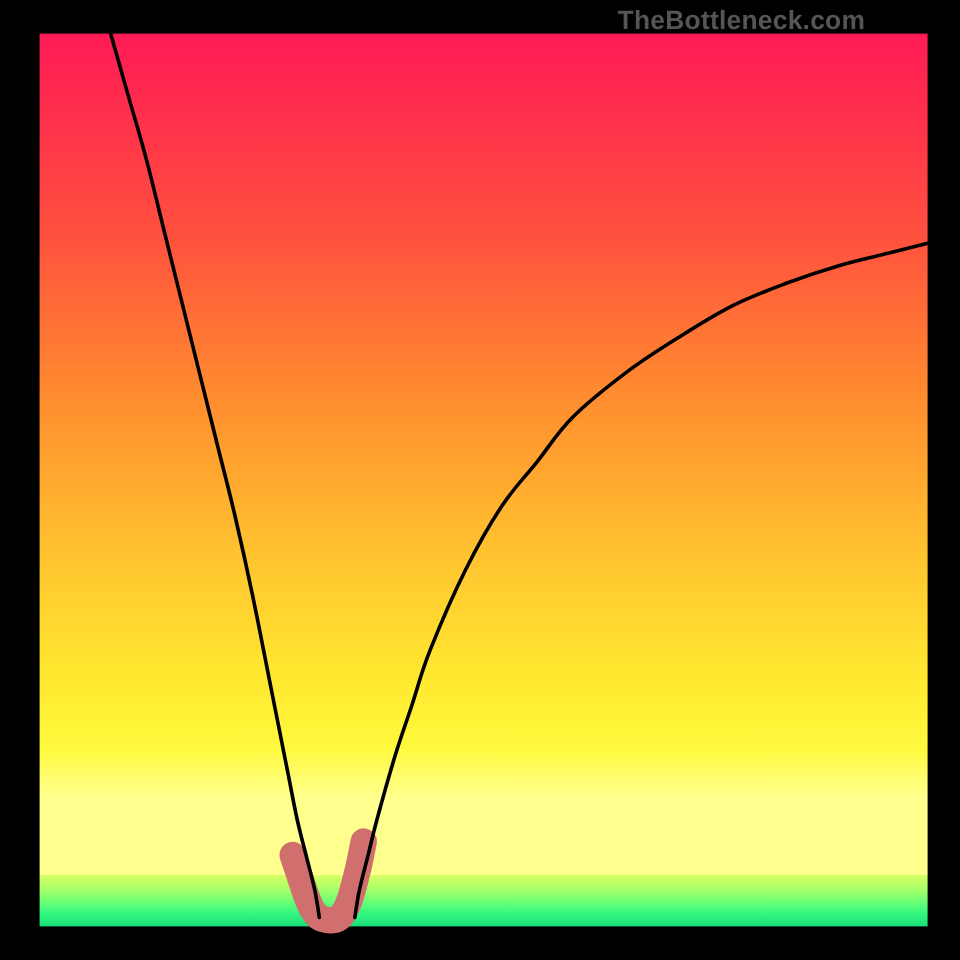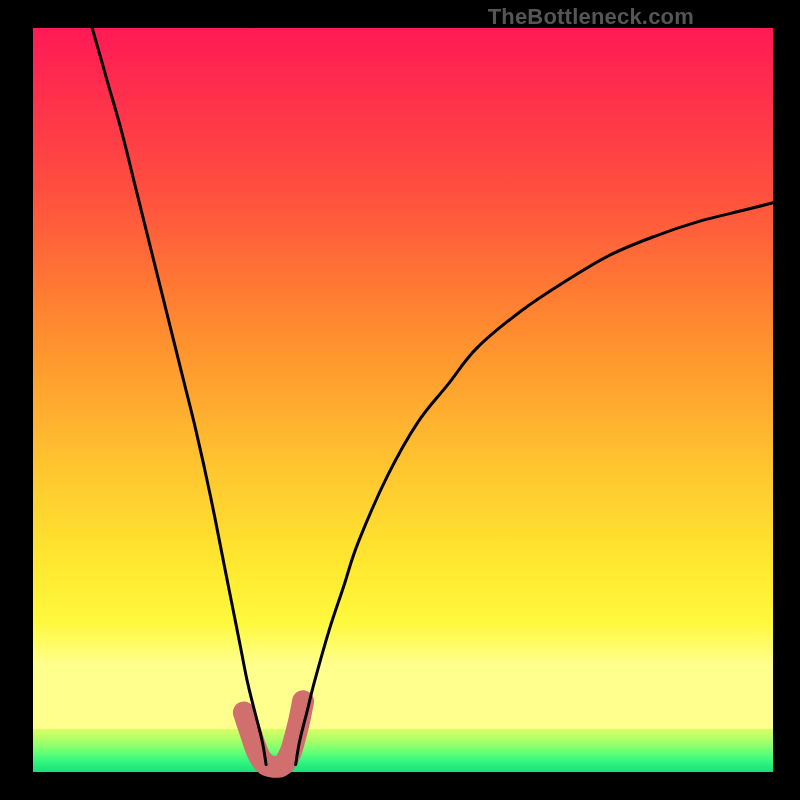--- a/index.html
+++ b/index.html
@@ -9,20 +9,21 @@
     height: 800px;
     background: #000;
     overflow: hidden;
     font-family: Arial, Helvetica, sans-serif;
   }
   .stage {
     position: relative;
     width: 704px;
     height: 800px;
     background: #000;
+    padding-left: 27px;
   }
   svg {
     position: absolute;
     top: 0;
     left: 0;
   }
   .watermark {
     position: absolute;
     top: 4px;
     right: 10px;

